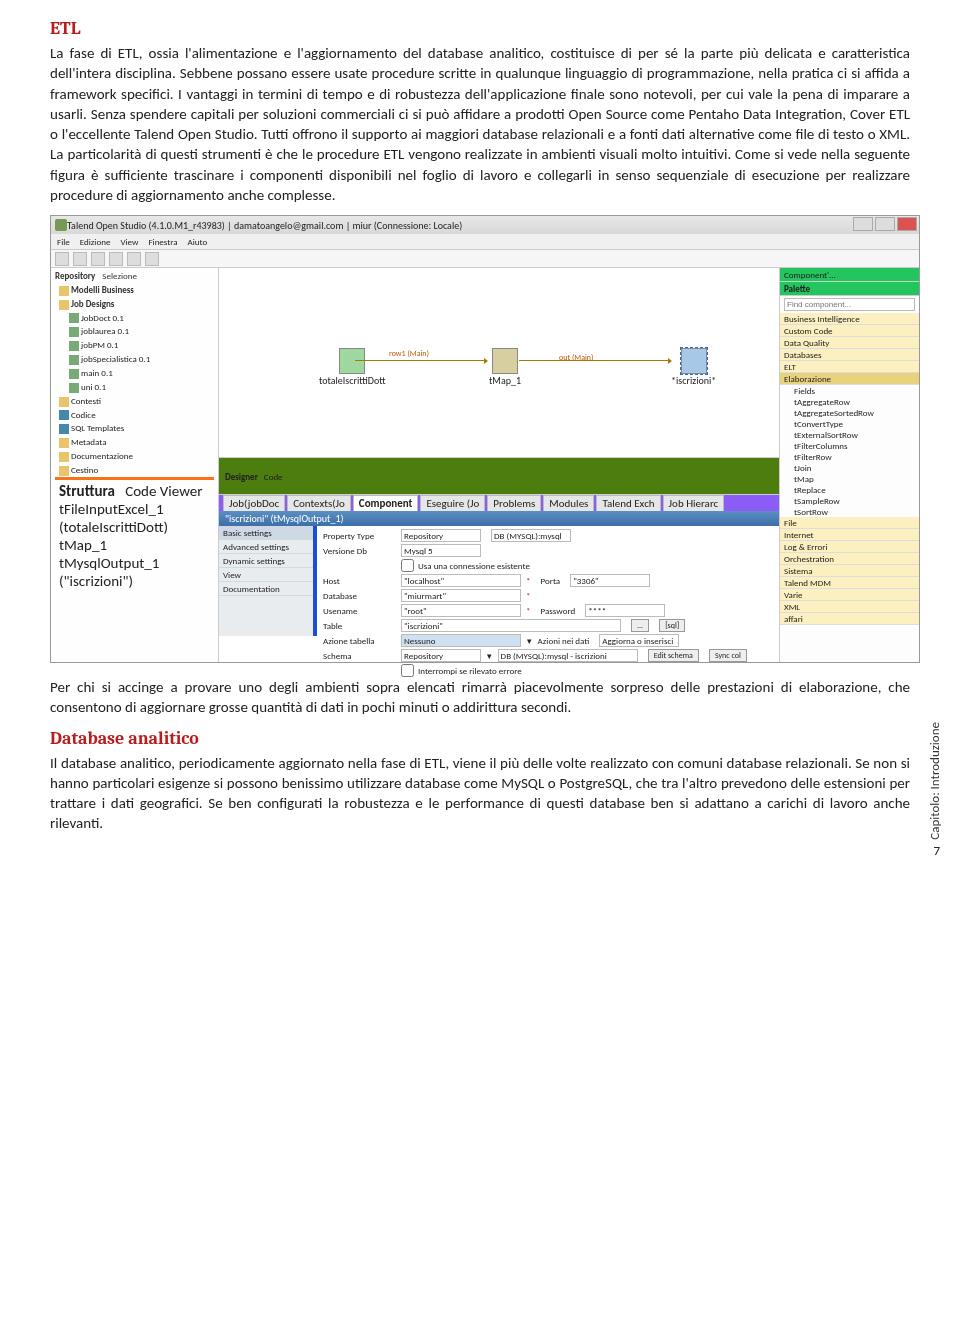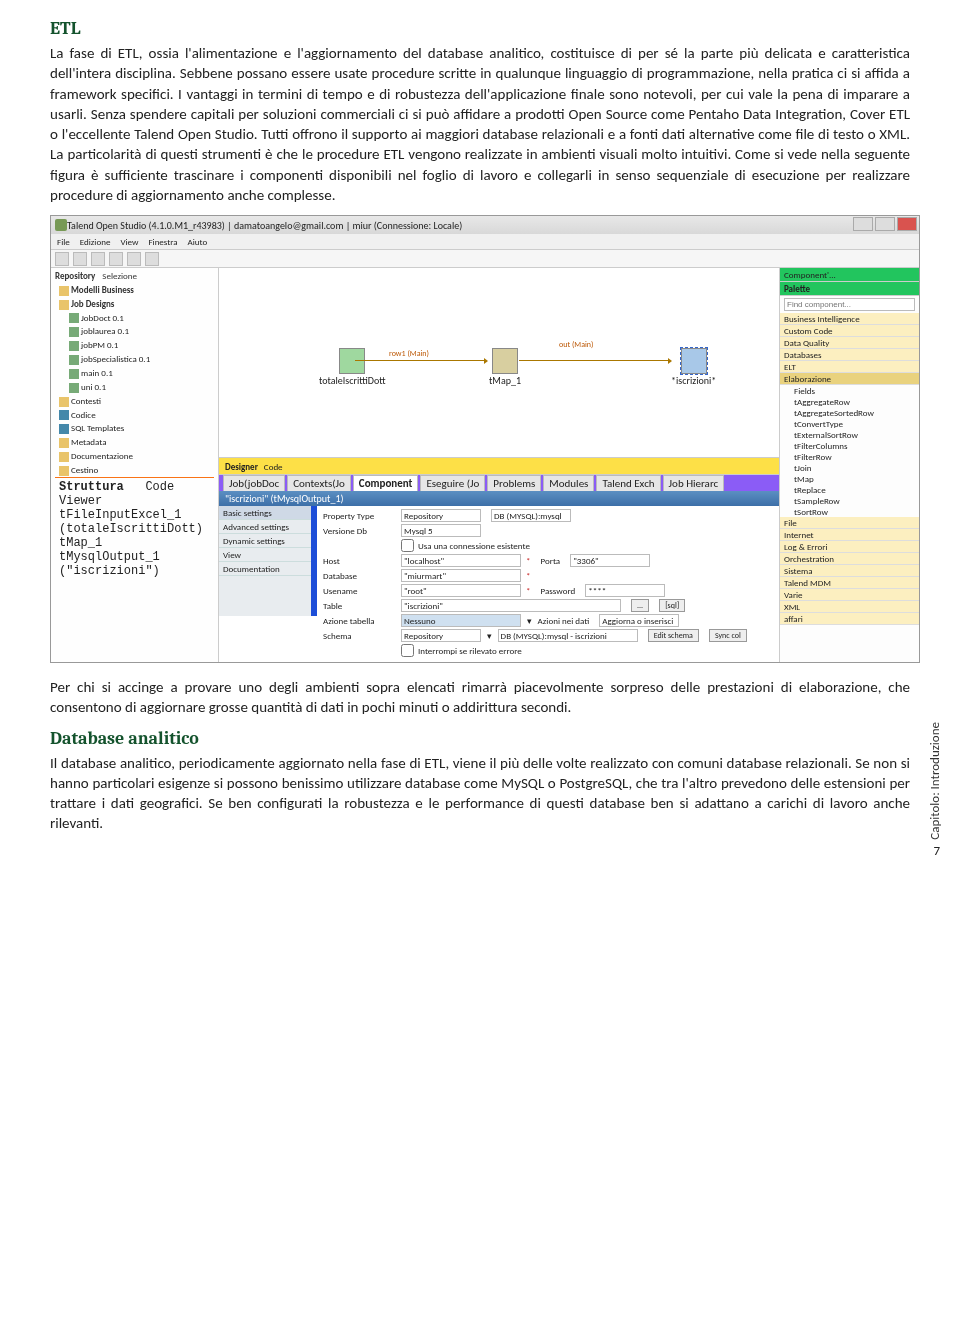--- a/index.html
+++ b/index.html
@@ -1,18 +1,18 @@
 <!DOCTYPE html>
 <html><head>
 <meta charset="utf-8">
 <style>
   * { margin:0; padding:0; box-sizing:border-box; }
   body { font-family:Calibri,Arial,sans-serif; font-size:15px; background:#fff; color:#222; width:960px; }
   .page { padding:18px 50px 20px 50px; position:relative; }
-  .h-etl { color:#14532d; font-family:Cambria,serif; font-size:18px; font-weight:bold; margin-bottom:4px; }
+  .h-etl { color:#b91c1c; font-family:Cambria,serif; font-size:18px; font-weight:bold; margin-bottom:4px; }
   .para { text-align:justify; line-height:1.35; margin-bottom:10px; }
   .screenshot { width:870px; height:448px; margin:8px auto 14px auto; position:relative; background:#f4f4f4; border:1px solid #999; font-size:10px; }
   .titlebar { height:18px; background:linear-gradient(#e8e8e8,#d8d8d8); display:flex; align-items:center; padding:0 4px; }
   .titlebar .ticon { width:12px; height:12px; background:#795; border-radius:2px; }
   .menubar { height:16px; background:#f0f0f0; display:flex; gap:10px; padding:0 6px; align-items:center; font-size:9px; border-bottom:1px solid #ccc;}
   .toolbar { height:18px; background:#f6f6f6; border-bottom:1px solid #ccc; display:flex; gap:4px; align-items:center; padding:0 4px; }
   .toolbar .tb { width:14px; height:14px; background:#ddd; border:1px solid #bbb; }
   .mainrow { display:flex; height:calc(100% - 52px); }
   .leftpanel { width:168px; background:#fefefe; border-right:1px solid #ccc; padding:2px 4px; font-size:9px; overflow:hidden; }
   .lp-tabs { color:#333; margin-bottom:2px;}
@@ -25,42 +25,42 @@
   .ico-file { background:#48a; }
   .ico-green { background:#7a7; }
   .centerpanel { flex:1; display:flex; flex-direction:column; background:#fff;}
   .centabs { height:16px; border-bottom:1px solid #ccc; display:flex; gap:6px; padding:0 4px; align-items:center; font-size:9px; }
   .canvas { flex:0 0 190px; background:#fff; position:relative; border-bottom:1px solid #ccc;}
   .node { position:absolute; text-align:center; font-size:10px; }
   .node .nicon { width:26px; height:26px; border:1px solid #888; background:#cfe; margin:0 auto;}
   .arrow { position:absolute; height:1px; background:#a70; }
   .arrow:after {content:"";position:absolute;right:-3px;top:-2px;border-left:4px solid #a70;border-top:3px solid transparent;border-bottom:3px solid transparent;}
   .arrow-label { position:absolute; font-size:8px; color:#b50;}
-  .designer-tabs { height:16px; background:#fde047; font-size:9px; padding:8px 6px; display:flex; gap:6px; align-items:center; border-bottom:1px solid #ccc;}
+  .designer-tabs { height:16px; background:#4d7c0f; font-size:9px; padding:18px 6px; display:flex; gap:6px; align-items:center; border-bottom:1px solid #ccc;}
   .btabs { height:16px; font-size:11px; display:flex; gap:2px; align-items:flex-start; padding:0 4px; background:#8b5cf6;}
   .btabs span{padding:1px 5px;border:1px solid #bbb;background:#e6e6e6;}
   .btitlebar { background:linear-gradient(#5b8fc2,#3d6fa8); color:#fff; font-size:10px; padding:1px 6px;}
   .bbody { display:flex; height:110px; }
-  .bside { width:98px; background:#e8ecef; font-size:9px; border-right:6px solid #1d4ed8;}
+  .bside { width:98px; background:#e8ecef; font-size:9px; border-right:4px solid #1d4ed8;}
   .bside div { padding:1px 4px; border-bottom:1px solid #cdd;}
   .bside .sel{background:#cfd9e6;}
   .bform { flex:1; padding:2px 6px; font-size:9px; }
   .bform .row { display:flex; align-items:center; height:15px; gap:4px;}
   .bform .lbl { width:74px; }
   .bform .inp { background:#fff; border:1px solid #bbb; padding:0 2px; height:13px; min-width:80px;}
   .bform .star{color:#c33;margin-left:1px;}
   .bform .btn {border:1px solid #999;background:#eee;padding:0 5px;height:13px;font-size:8px;}
   .rightpanel { width:140px; background:#fdfdfd; border-left:1px solid #ccc; font-size:9px; overflow:hidden;}
   .rp-head { background:#22c55e; padding:1px 4px; border-bottom:1px solid #ccc;}
   .rp-search { padding:2px 4px;}
   .rp-search input{width:100%;font-size:8px;border:1px solid #bbb;padding:1px 2px;}
   .rp-cat { background:#fcefc0; border-bottom:1px solid #ddd; padding:0 4px;}
   .rp-sel { background:#e9d27e;}
   .rp-item { padding:0 4px 0 14px; white-space:nowrap;}
-  .leftbottom { border-top:1px solid #f97316; padding:2px 4px; font-size:12px; height:60px;font-family:Liberation Mono, monospace;}
+  .leftbottom { border-top:3px solid #f97316; padding:2px 4px; font-size:15px; height:60px;}
   .winbtn { position:absolute; right:2px; top:1px; display:flex; gap:2px;}
   .winbtn span{width:20px;height:14px;background:#ddd;border:1px solid #aaa;display:inline-block;}
   .winbtn .close{background:#d9534f;}
   .sidecap { position:absolute; right:18px; bottom:24px; writing-mode:vertical-rl; transform:rotate(180deg); font-size:13px; color:#333;}
   .pgnum { position:absolute; right:20px; bottom:6px; font-size:13px;}
 </style>
 </head>
 <body>
 
 <div class="page">
@@ -128,21 +128,21 @@
         <div class="canvas">
           <div class="node" style="left:100px;top:80px;">
             <div class="nicon" style="background:#9fd89f"></div><span>totaleIscrittiDott</span>
           </div>
           <div class="arrow" style="left:136px;top:92px;width:130px;"></div>
           <div class="arrow-label" style="left:170px;top:80px;">row1 (Main)</div>
           <div class="node" style="left:270px;top:80px;">
             <div class="nicon" style="background:#d8cfa0"></div><span>tMap_1</span>
           </div>
           <div class="arrow" style="left:300px;top:92px;width:150px;"></div>
-          <div class="arrow-label" style="left:340px;top:71px;">out (Main)</div>
+          <div class="arrow-label" style="left:340px;top:84px;">out (Main)</div>
           <div class="node" style="left:452px;top:80px;">
             <div class="nicon" style="background:#a8c8e8;outline:1px dashed #36c;"></div><span>*iscrizioni*</span>
           </div>
         </div>
         <div class="designer-tabs">
           <span style="font-weight:bold">Designer</span>
           <span>Code</span>
         </div>
         <div class="btabs">
           <span>Job(jobDoc</span>

